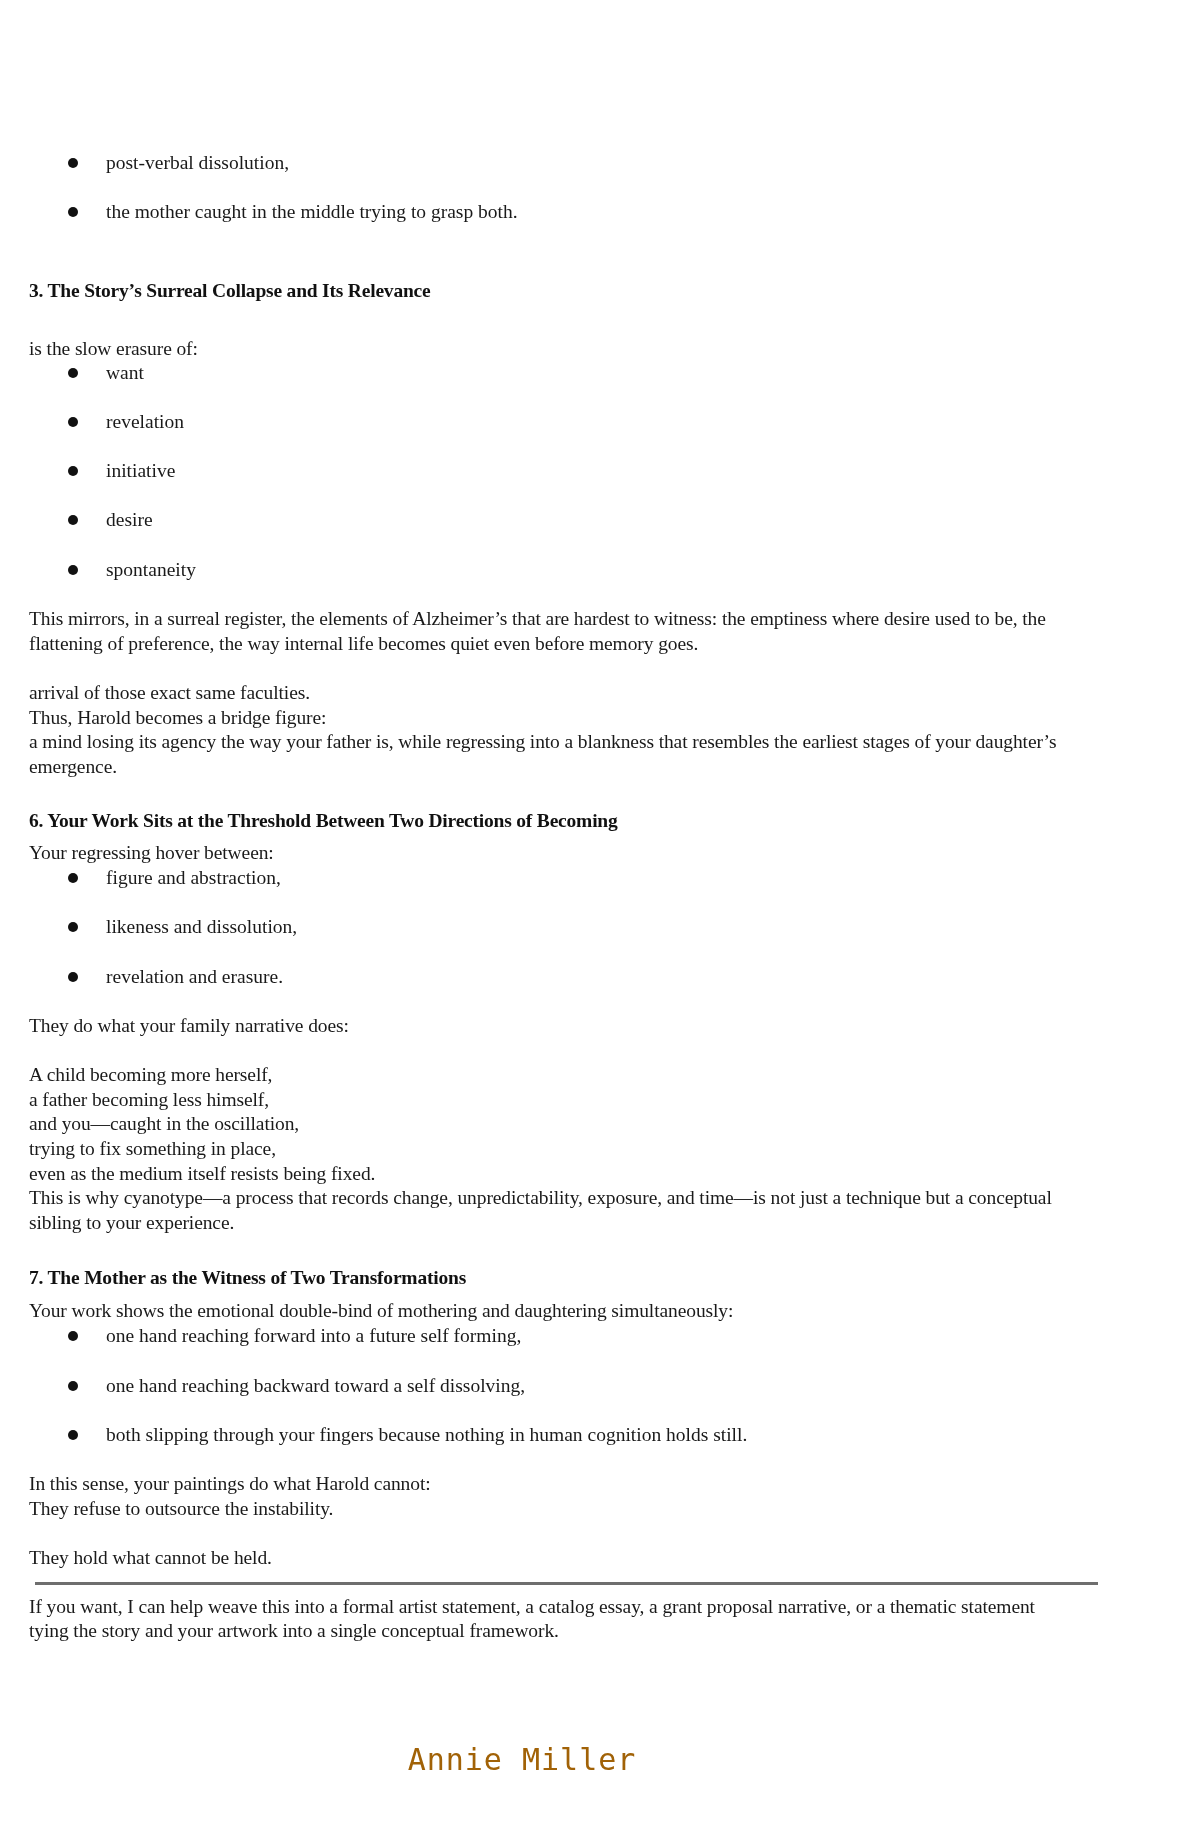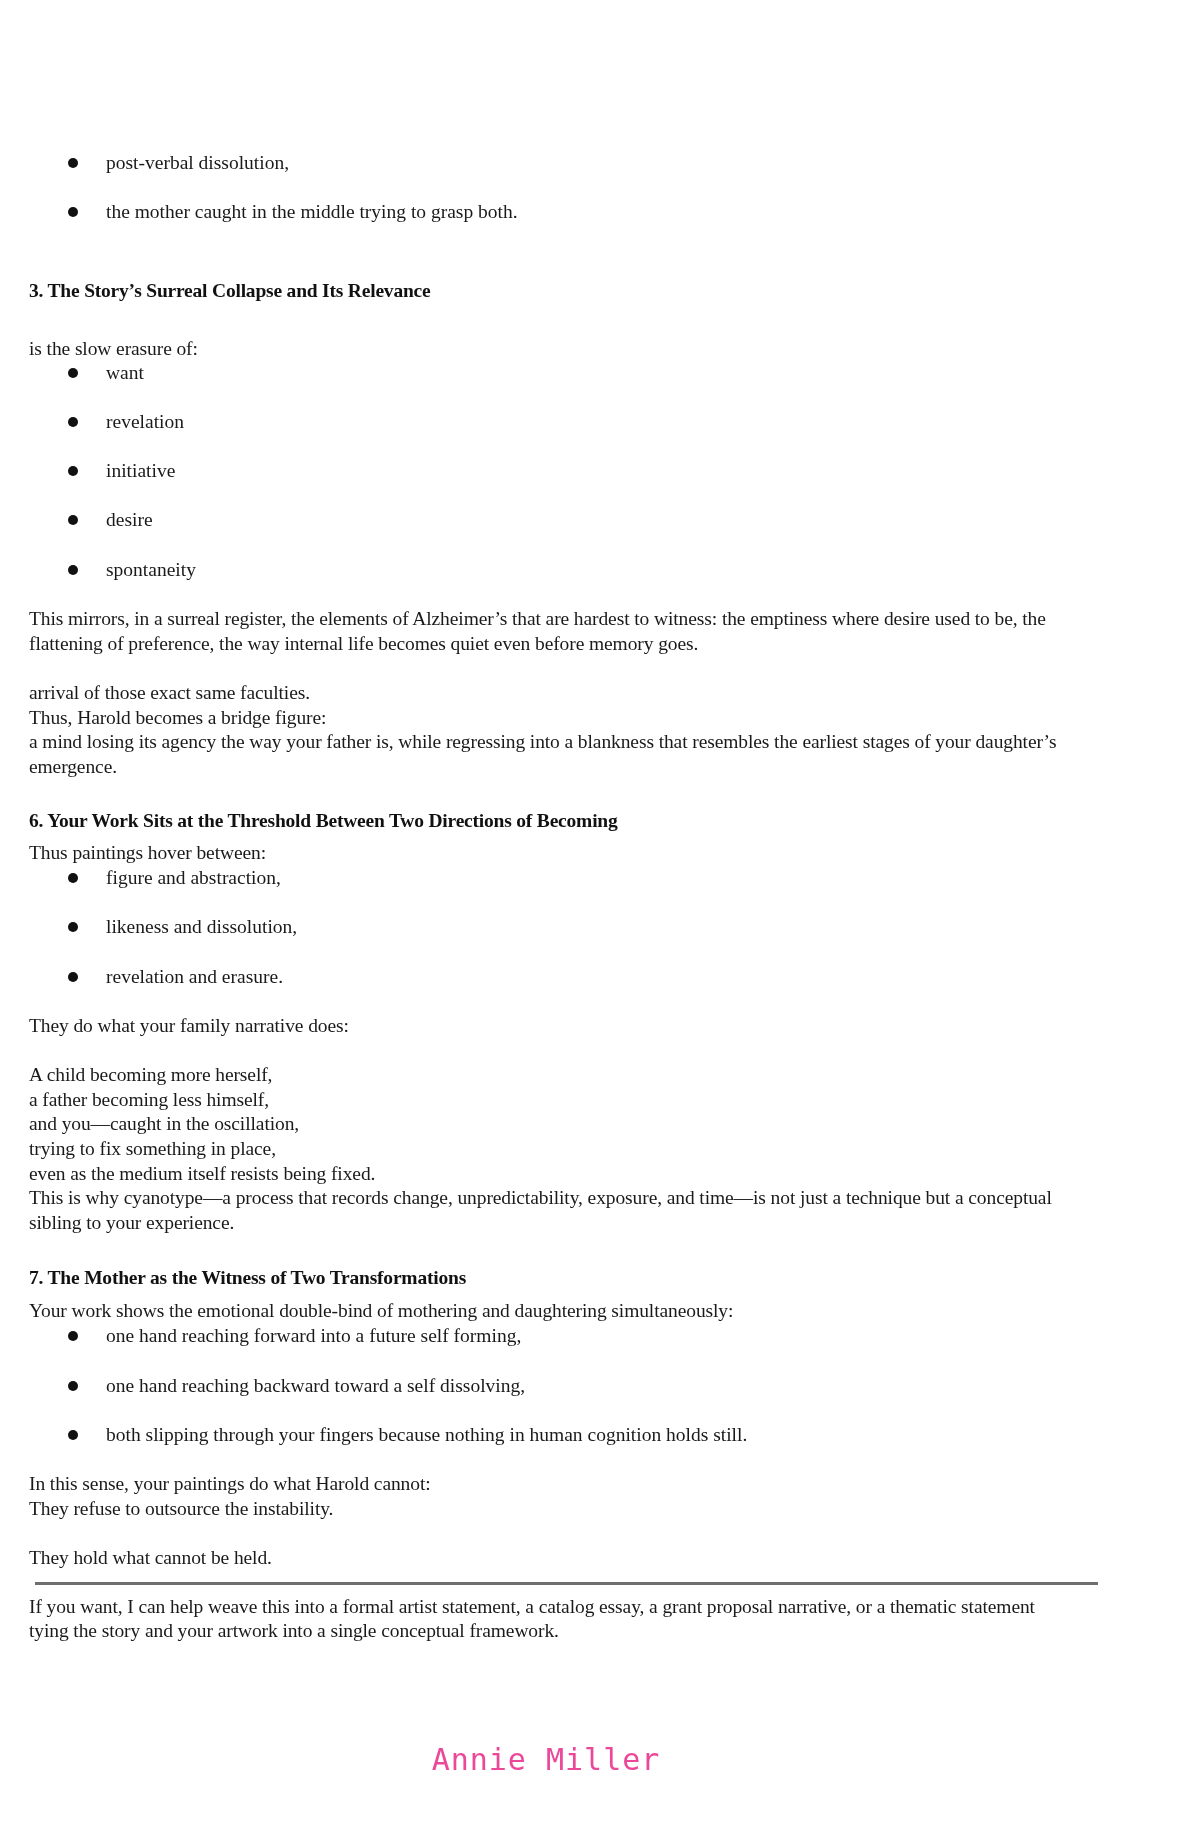--- a/index.html
+++ b/index.html
@@ -71,22 +71,21 @@
   }
   .footer-name {
     position: absolute;
     left: 0;
     width: 1044px;
     top: 1742px;
     text-align: center;
     font-family: "DejaVu Sans Mono", "Liberation Mono", monospace;
     font-size: 30px;
     letter-spacing: 1px;
-    color: #ec4899;
-    margin-left: 24px;
+    color: #a16207;
   }
 </style>
 </head>
 <body>
 
 <div class="page">
 
   <div class="bullet" style="top:151px">
     <span class="dot"></span>
     <span class="txt">post-verbal dissolution,</span>
@@ -121,21 +120,21 @@
   </div>
 
   <div class="line" style="top:607px">This mirrors, in a surreal register, the elements of Alzheimer’s that are hardest to witness: the emptiness where desire used to be, the</div>
   <div class="line" style="top:632px">flattening of preference, the way internal life becomes quiet even before memory goes.</div>
   <div class="line" style="top:681px">arrival of those exact same faculties.</div>
   <div class="line" style="top:706px">Thus, Harold becomes a bridge figure:</div>
   <div class="line" style="top:730px"> a mind losing its agency the way your father is, while regressing into a blankness that resembles the earliest stages of your daughter’s</div>
   <div class="line" style="top:755px">emergence.</div>
 
   <div class="heading" style="top:809px">6. Your Work Sits at the Threshold Between Two Directions of Becoming</div>
-  <div class="line" style="top:841px">Thus paintings hover between:</div>
+  <div class="line" style="top:841px">Your regressing hover between:</div>
 
   <div class="bullet" style="top:866px">
     <span class="dot"></span>
     <span class="txt">figure and abstraction,</span>
   </div>
   <div class="bullet" style="top:915px">
     <span class="dot"></span>
     <span class="txt">likeness and dissolution,</span>
   </div>
   <div class="bullet" style="top:965px">

